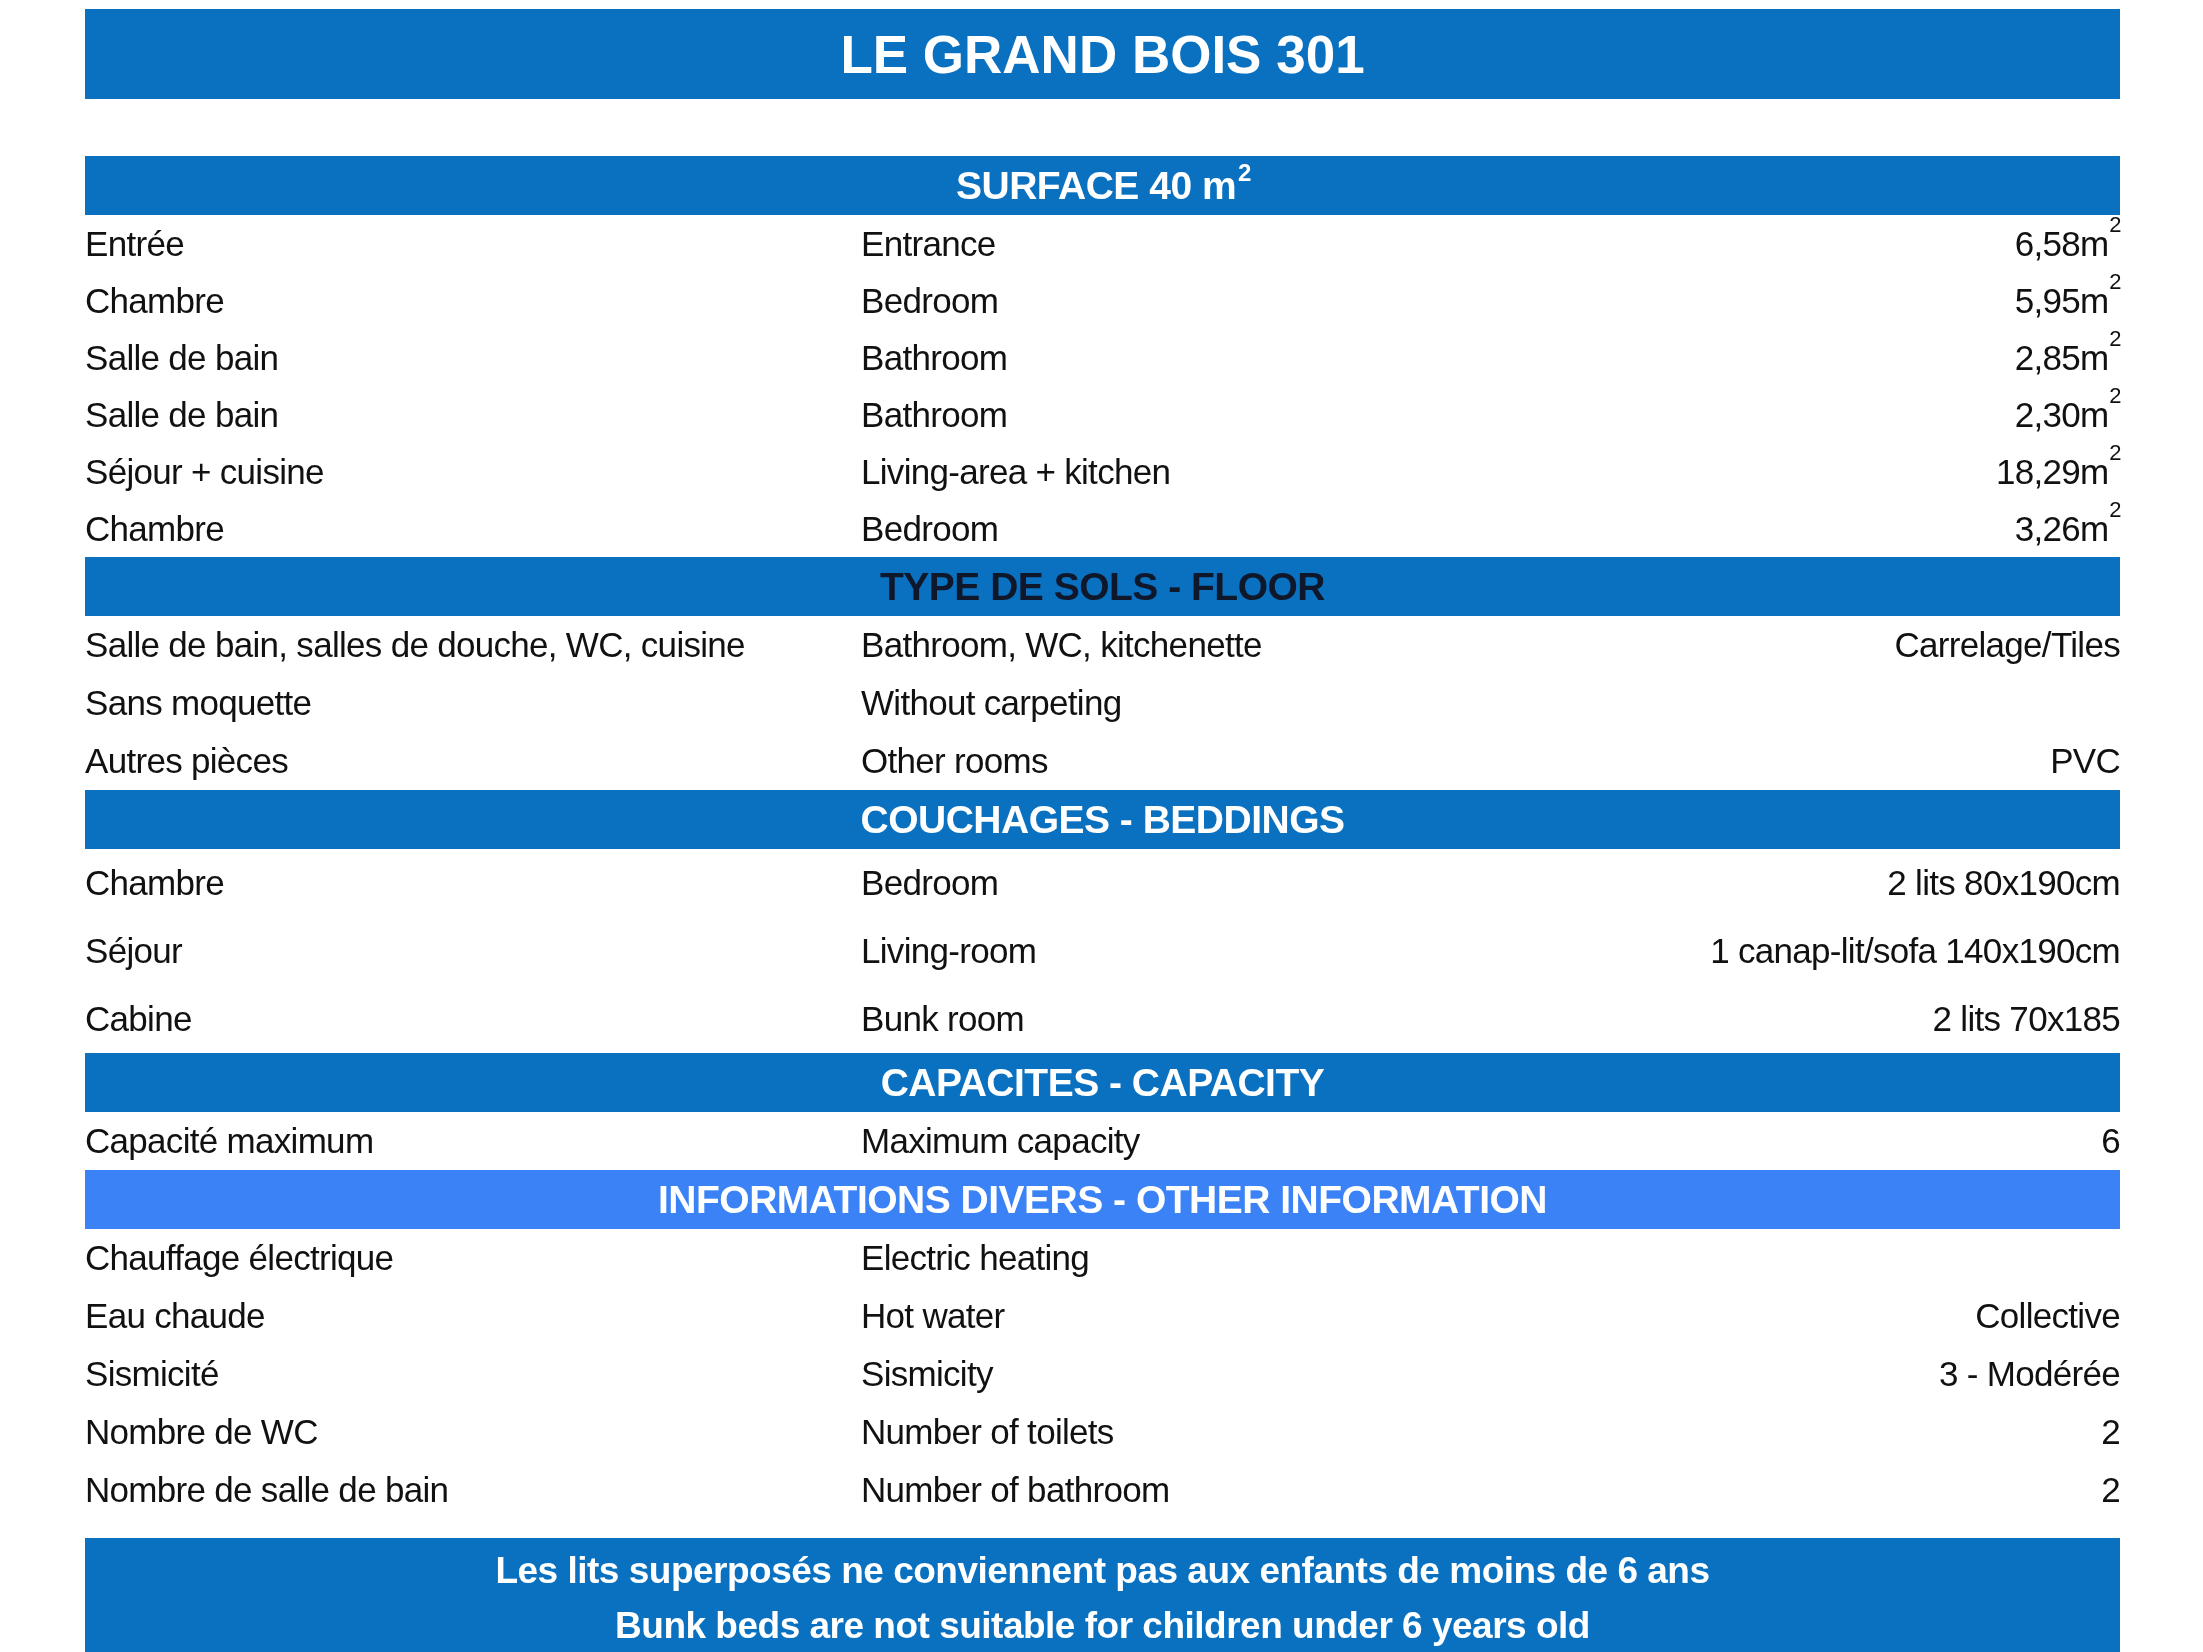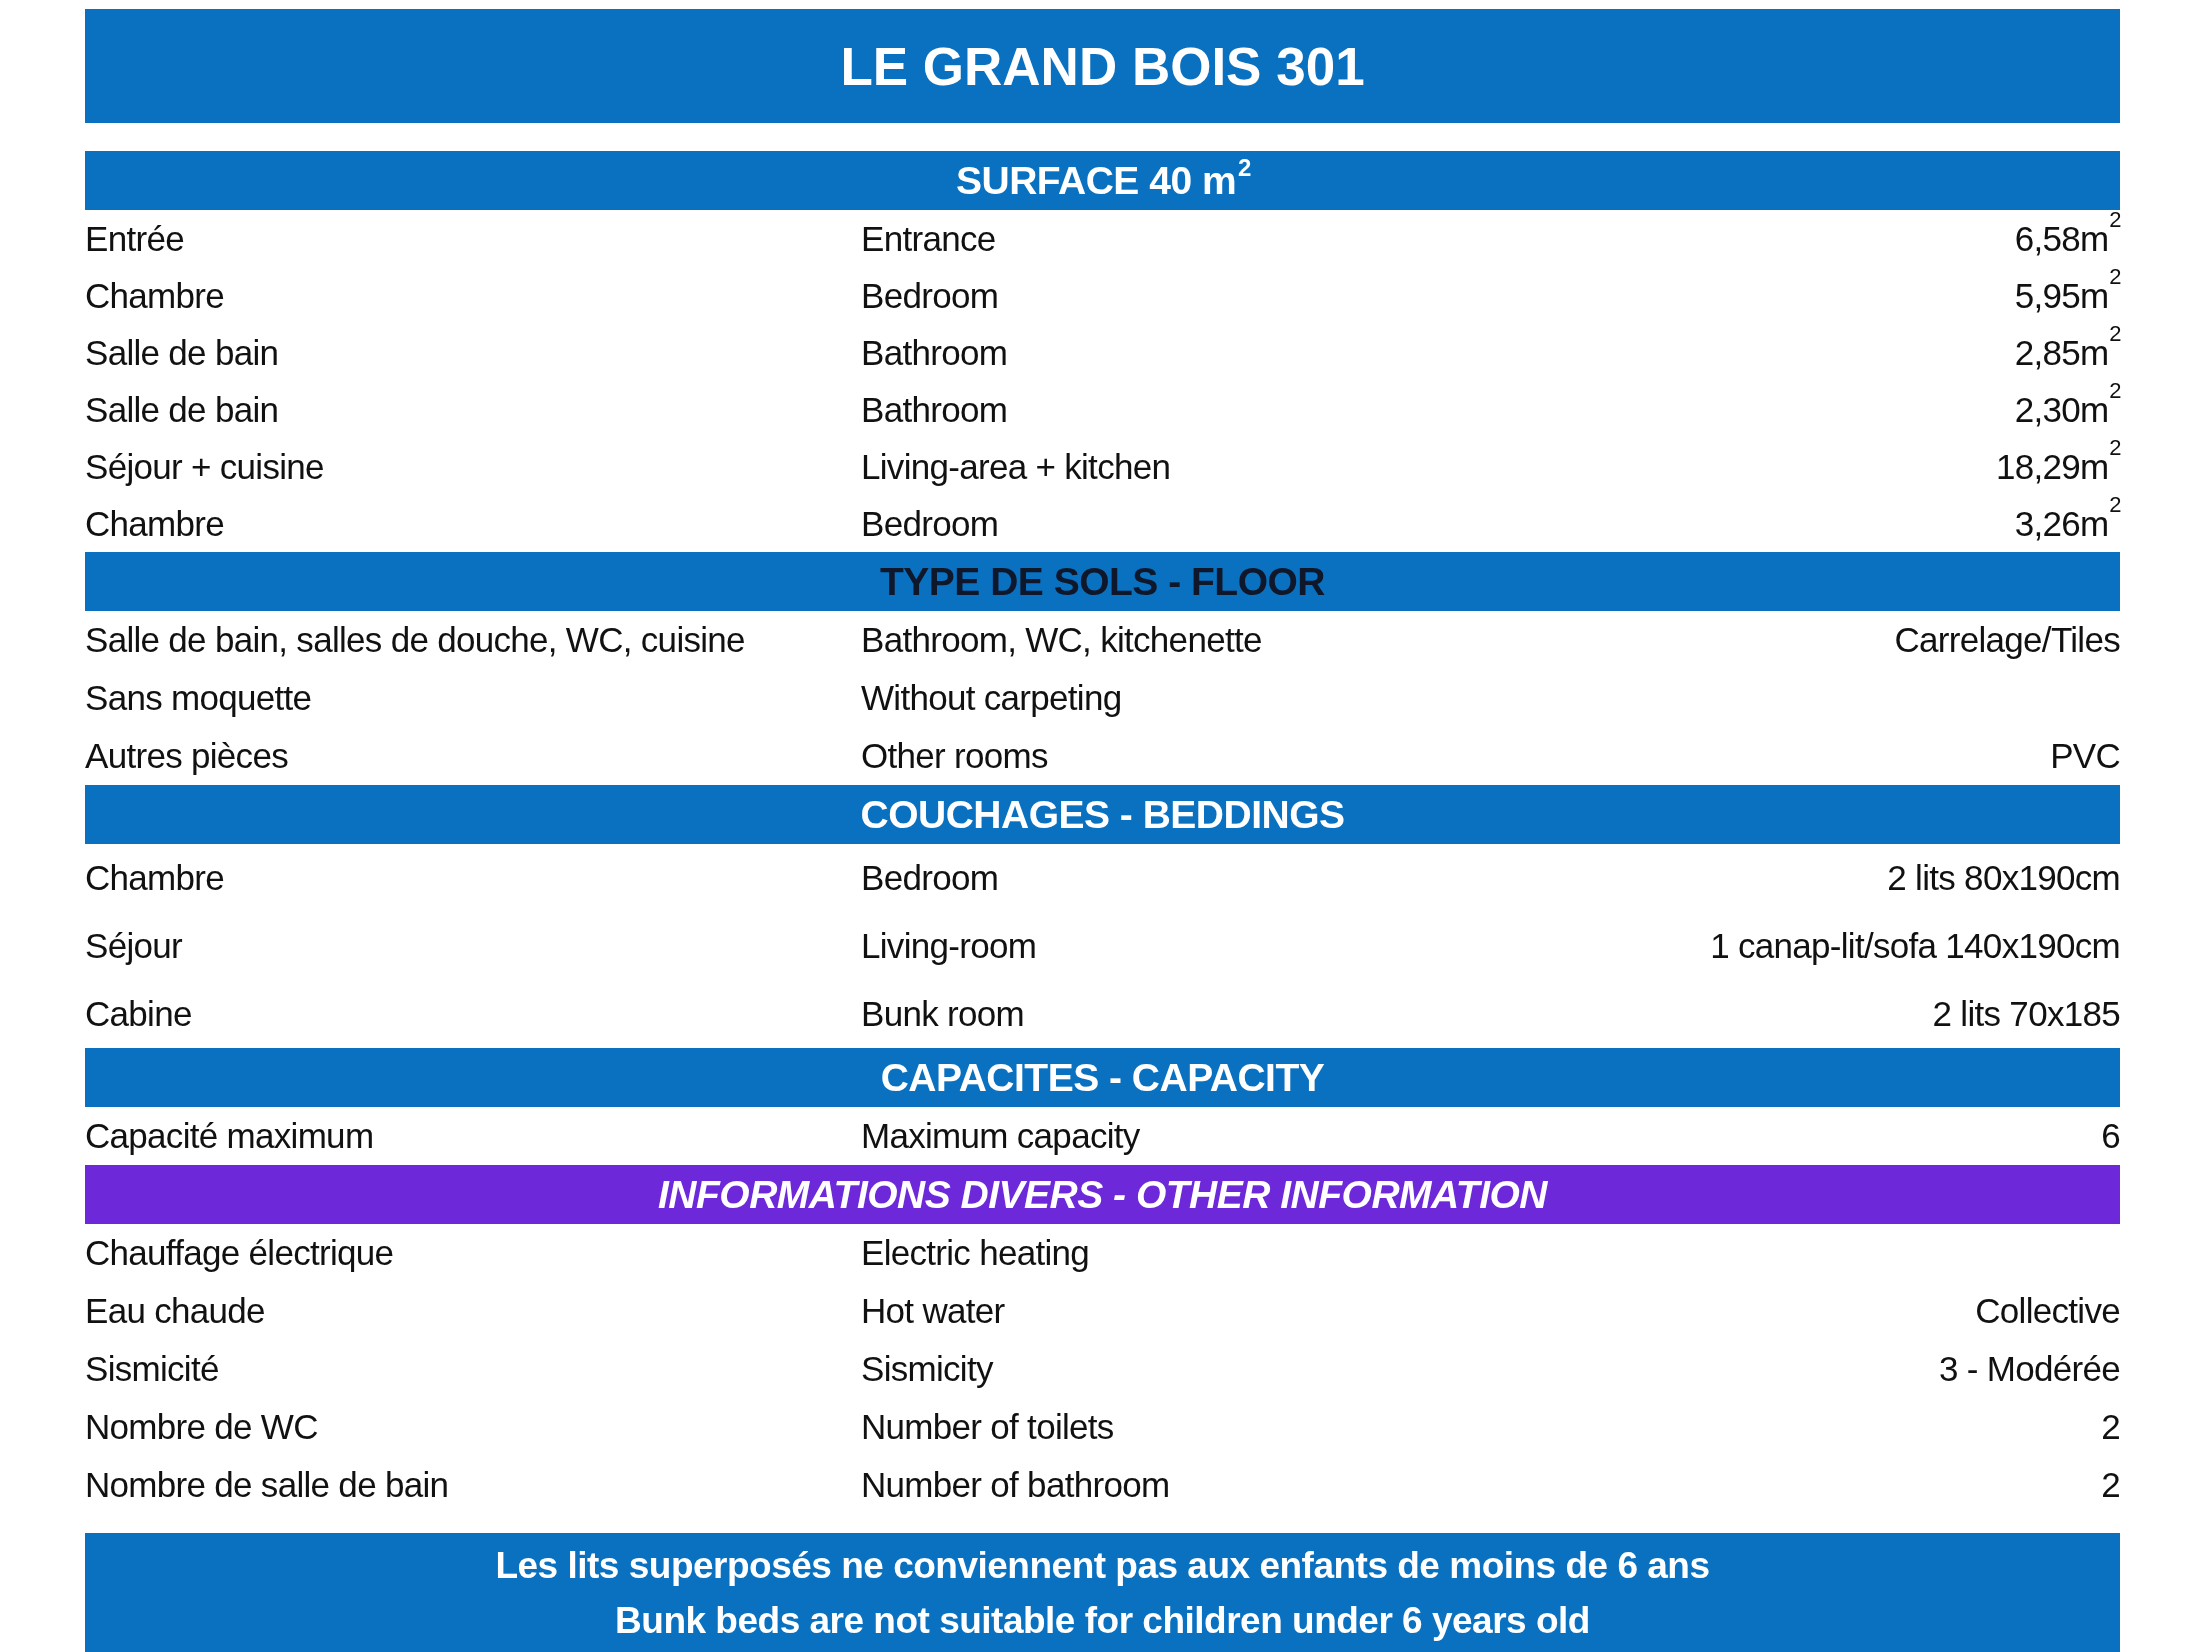--- a/index.html
+++ b/index.html
@@ -11,30 +11,30 @@
     color: #111111;
     overflow: hidden;
   }
   .page {
     width: 2204px;
     height: 1653px;
     padding: 9.2px 84px 0 85px;
   }
   
   .title-bar {
-    height: 114px;
+    height: 90px;
     background: #0a71c0;
     color: #ffffff;
     display: flex;
     align-items: center;
     justify-content: center;
     font-size: 53px;
     font-weight: bold;
     letter-spacing: 0px;
-    margin-bottom: 28px;
+    margin-bottom: 57px;
   }
   
   .section-bar {
     height: 59px;
     background: #0a71c0;
     color: #ffffff;
     display: flex;
     align-items: center;
     justify-content: center;
     font-size: 39px;
@@ -175,21 +175,21 @@
       <div class="section-bar" style="background: rgb(10, 113, 192); color: rgb(255, 255, 255);">
         <span>CAPACITES - CAPACITY</span>
       </div>
       <div class="section-body section-capacity">
         <div class="row">
           <div class="cell-fr">Capacité maximum</div>
           <div class="cell-en">Maximum capacity</div>
           <div class="cell-value"><span>6</span></div>
         </div>
       </div>
-      <div class="section-bar" style="background: #6d28d9; color: rgb(255, 255, 255); font-style: italic;">
+      <div class="section-bar" style="background: #3b82f6; color: rgb(255, 255, 255);">
         <span>INFORMATIONS DIVERS - OTHER INFORMATION</span>
       </div>
       <div class="section-body section-other-info">
         <div class="row">
           <div class="cell-fr">Chauffage électrique</div>
           <div class="cell-en">Electric heating</div>
           <div class="cell-value"><span></span></div>
         </div>
         <div class="row">
           <div class="cell-fr">Eau chaude</div>

